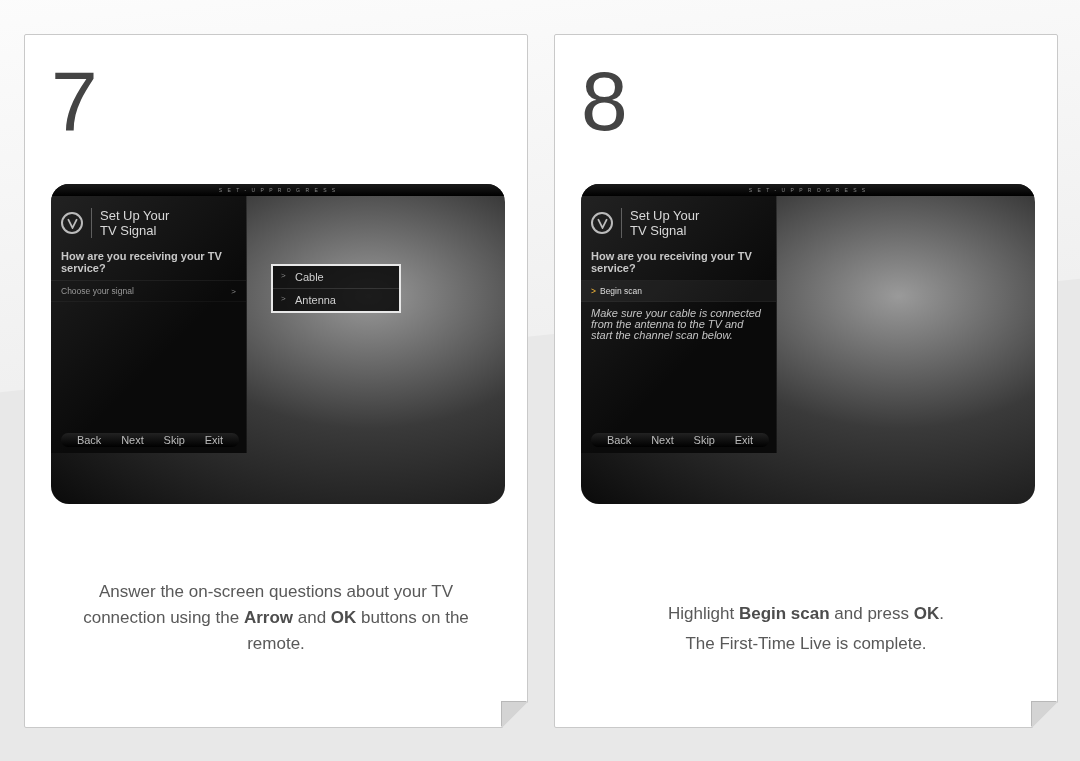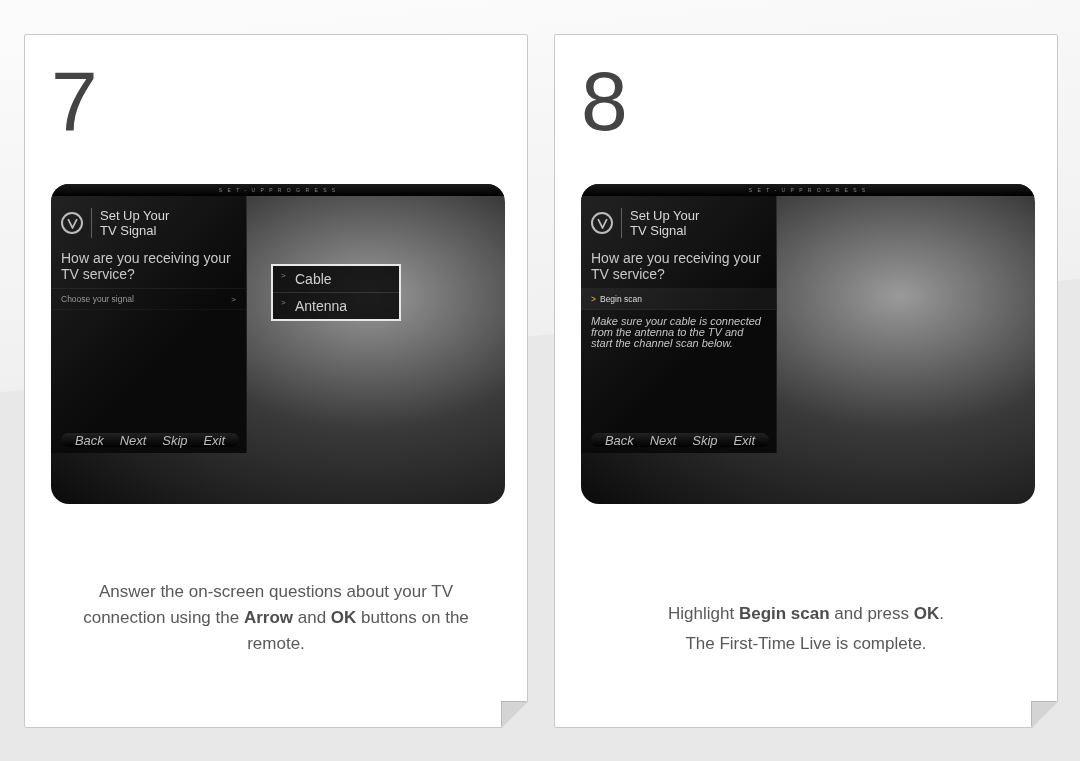--- a/index.html
+++ b/index.html
@@ -115,23 +115,24 @@
     height: 30px;
     background: rgba(255,255,255,0.3);
   }
   .panel-title {
     color: #d8d8d8;
     font-size: 13px;
     line-height: 15px;
   }
   .panel-question {
     color: #c8c8c8;
-    font-size: 14px;
+    font-size: 11px;
     padding: 4px 10px 6px 10px;
     border-bottom: 1px solid rgba(255,255,255,0.06);
+    font-weight: bold;
   }
   .panel-row {
     display: flex;
     justify-content: space-between;
     align-items: flex-end;
     color: #999;
     font-size: 8.5px;
     padding: 5px 10px;
     border-bottom: 1px solid rgba(255,255,255,0.04);
   }
@@ -155,35 +156,34 @@
     height: 14px;
     background: linear-gradient(#222,#000);
     border-radius: 7px;
     display: flex;
     align-items: center;
     justify-content: space-around;
     padding: 0 6px;
   }
   .tv-bottom-bar span {
     color: #bbb;
-    font-size: 13px;
-    font-style: italic;
+    font-size: 11px;
   }
   
   .dropdown-menu {
     position: absolute;
     top: 80px;
     left: 220px;
     width: 130px;
     border: 2px solid #e8e8e8;
     background: rgba(0,0,0,0.82);
   }
   .dropdown-menu .item {
     color: #cfcfcf;
-    font-size: 14px;
+    font-size: 11px;
     padding: 5px 0 5px 22px;
     position: relative;
   }
   .dropdown-menu .item:first-child {
     border-bottom: 1px solid rgba(255,255,255,0.12);
   }
   .dropdown-menu .item::before {
     content: ">";
     position: absolute;
     left: 8px;

